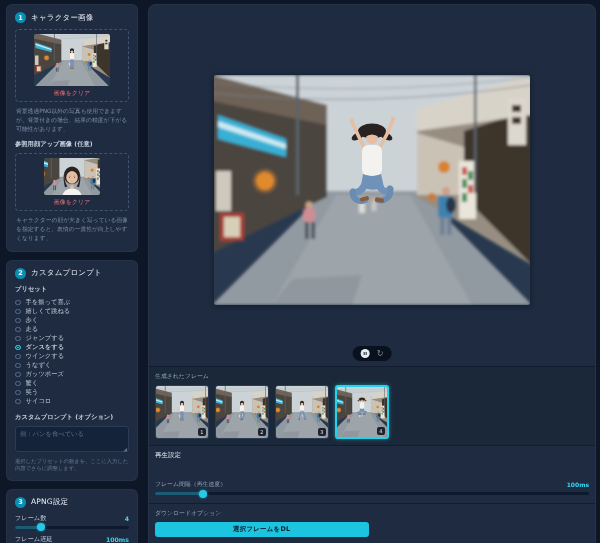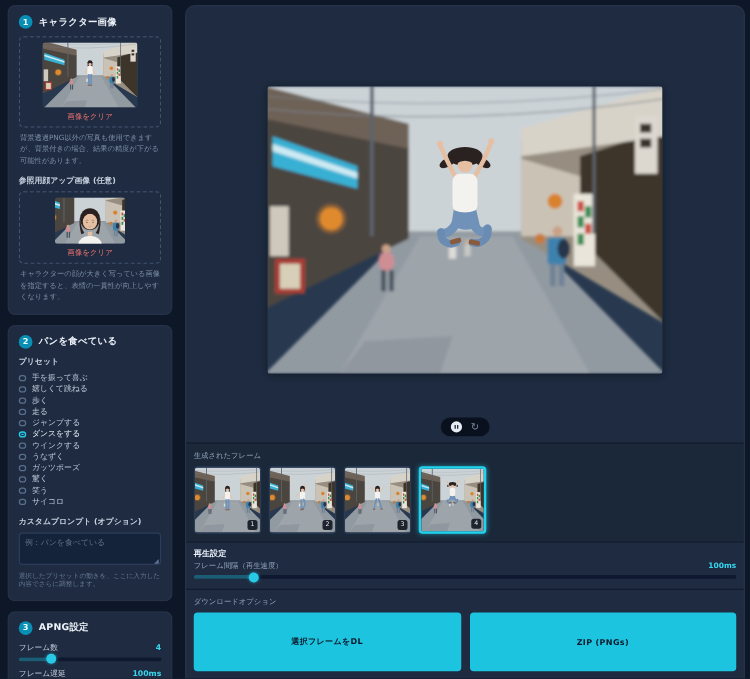--- a/index.html
+++ b/index.html
@@ -16,21 +16,21 @@
   .sidebar { width:132px; flex:0 0 132px; display:flex; flex-direction:column; }
   .card {
     background:#1e2b40; border:1px solid rgba(255,255,255,0.04);
     border-radius:6px; padding:7px 8px; margin-bottom:8px;
   }
   .sec-head { display:flex; align-items:center; gap:5px; margin-bottom:6px; }
   .badge {
     width:11px; height:11px; border-radius:50%; background:#0a8fb4; color:#eafcff;
     font-size:6.5px; font-weight:bold; display:flex; align-items:center; justify-content:center; flex:0 0 11px;
   }
-  .sec-title { font-size:7.5px; font-weight:bold; color:#eef3fa; letter-spacing:0.2px; }
+  .sec-title { font-size:7.5px; font-weight:normal; color:#eef3fa; letter-spacing:0.2px; }
 
   .dashed { border:1px dashed #42536e; border-radius:4px; padding:4px 4px 3px; text-align:center; }
   .img { margin:0 auto; overflow:hidden; border-radius:2px; background:#28394f; }
   .img svg { display:block; }
   .main-char { width:76px; height:52px; }
   .face-char { width:56px; height:37px; }
   .clear { color:#ee7272; font-size:6px; margin-top:3px; cursor:pointer; }
   .hint { color:#7d8fa7; font-size:5.8px; line-height:1.55; margin:5px 1px 6px; }
   .flabel { color:#c6d1df; font-size:6.3px; font-weight:bold; margin:5px 0 4px; }
 
@@ -87,28 +87,28 @@
   .frame {
     position:relative; width:54px; height:54px; border-radius:3px; overflow:hidden;
     border:1px solid #2b3b55; cursor:pointer; flex:0 0 54px; background:#28394f;
   }
   .frame.selected { border:2px solid #22d3ee; box-shadow:0 0 4px rgba(34,211,238,0.5); }
   .fimg { width:100%; height:100%; }
   .fnum {
     position:absolute; bottom:2px; right:2px; background:rgba(8,13,24,0.85); color:#dfe8f2;
     font-size:5px; padding:1px 2.5px; border-radius:2px; line-height:1.2;
   }
-  .ptitle { font-size:6.5px; font-weight:bold; color:#e6edf6; margin-bottom:0; }
+  .ptitle { font-size:6.5px; font-weight:normal; color:#e6edf6; margin-bottom:20px; }
   .prow { display:flex; justify-content:space-between; align-items:center; margin-bottom:3px; }
   .pval { font-size:6px; color:#38d7f0; font-weight:bold; }
   .panel .track { margin-bottom:4px; }
   .dlgrid { display:grid; grid-template-columns:1fr 1fr; gap:5px 7px; margin-top:4px; padding-bottom:2px; }
   .dl {
     background:#1cc4df; color:#0c1a2b; font-size:6.4px; font-weight:bold; font-family:inherit;
-    border:none; border-radius:3px; padding:19px 0; cursor:pointer; letter-spacing:0.3px;
+    border:none; border-radius:3px; padding:3px 0; cursor:pointer; letter-spacing:0.3px;
   }
 </style>
 </head>
 <body>
 
 <div class="app">
 
   <aside class="sidebar">
 
     <section class="card">
@@ -265,21 +265,21 @@
             </svg>
           </div>
         <div class="clear">画像をクリア</div>
       </div>
       <div class="hint" style="margin-bottom:1px">キャラクターの顔が大きく写っている画像を指定すると、表情の一貫性が向上しやすくなります。</div>
     </section>
 
     <section class="card">
       <div class="sec-head">
         <span class="badge">2</span>
-        <span class="sec-title">パンを食べている</span>
+        <span class="sec-title">カスタムプロンプト</span>
       </div>
       <div class="flabel">プリセット</div>
       <div id="presets">
           <div class="preset">
      <span class="radio"></span>
      <span class="plbl">手を振って喜ぶ</span>
           </div>
           <div class="preset">
      <span class="radio"></span>
      <span class="plbl">嬉しくて跳ねる</span>
@@ -754,18 +754,17 @@
       <div class="track">
         <div class="fill" style="width: 11%;"></div>
         <div class="handle" style="left: calc(11% - 4px);"></div>
       </div>
     </div>
 
     <div class="panel">
       <div class="plabel">ダウンロードオプション</div>
       <div class="dlgrid" id="dlgrid">
           <button class="dl">選択フレームをDL</button>
-          <button class="dl">ZIP (PNGs)</button>
         </div>
     </div>
 
   </main>
 </div>
 
 </body></html>

